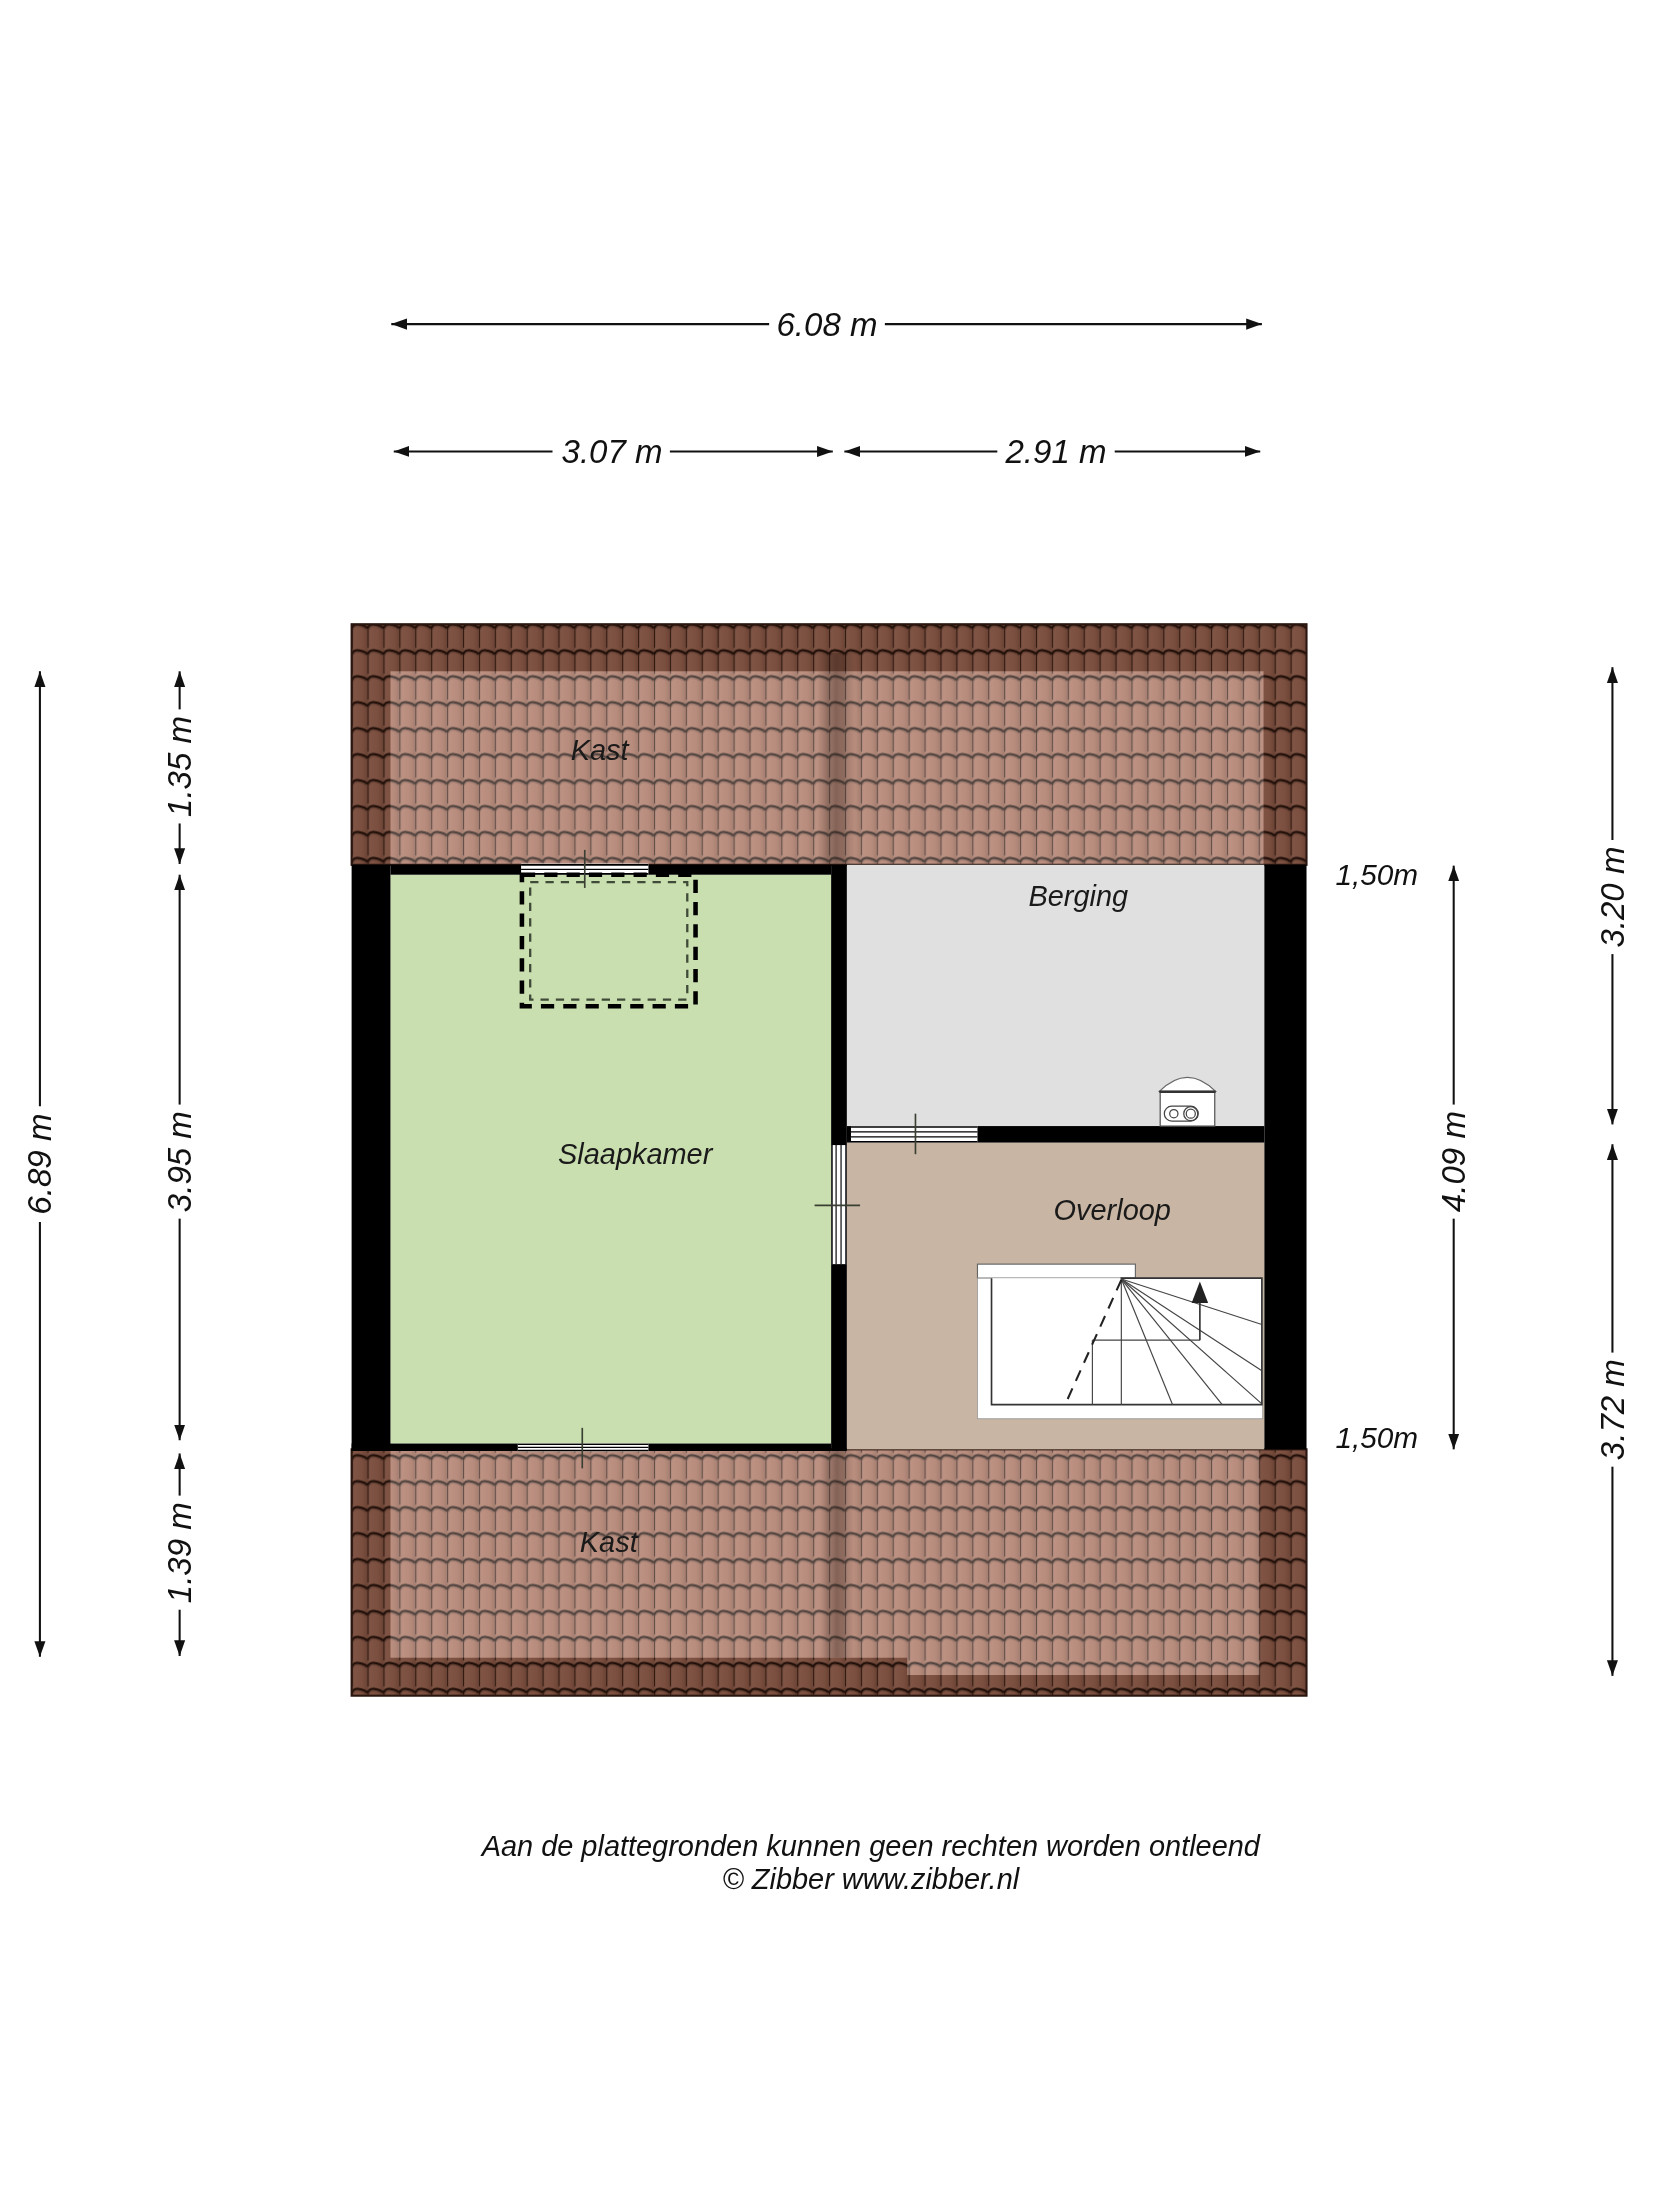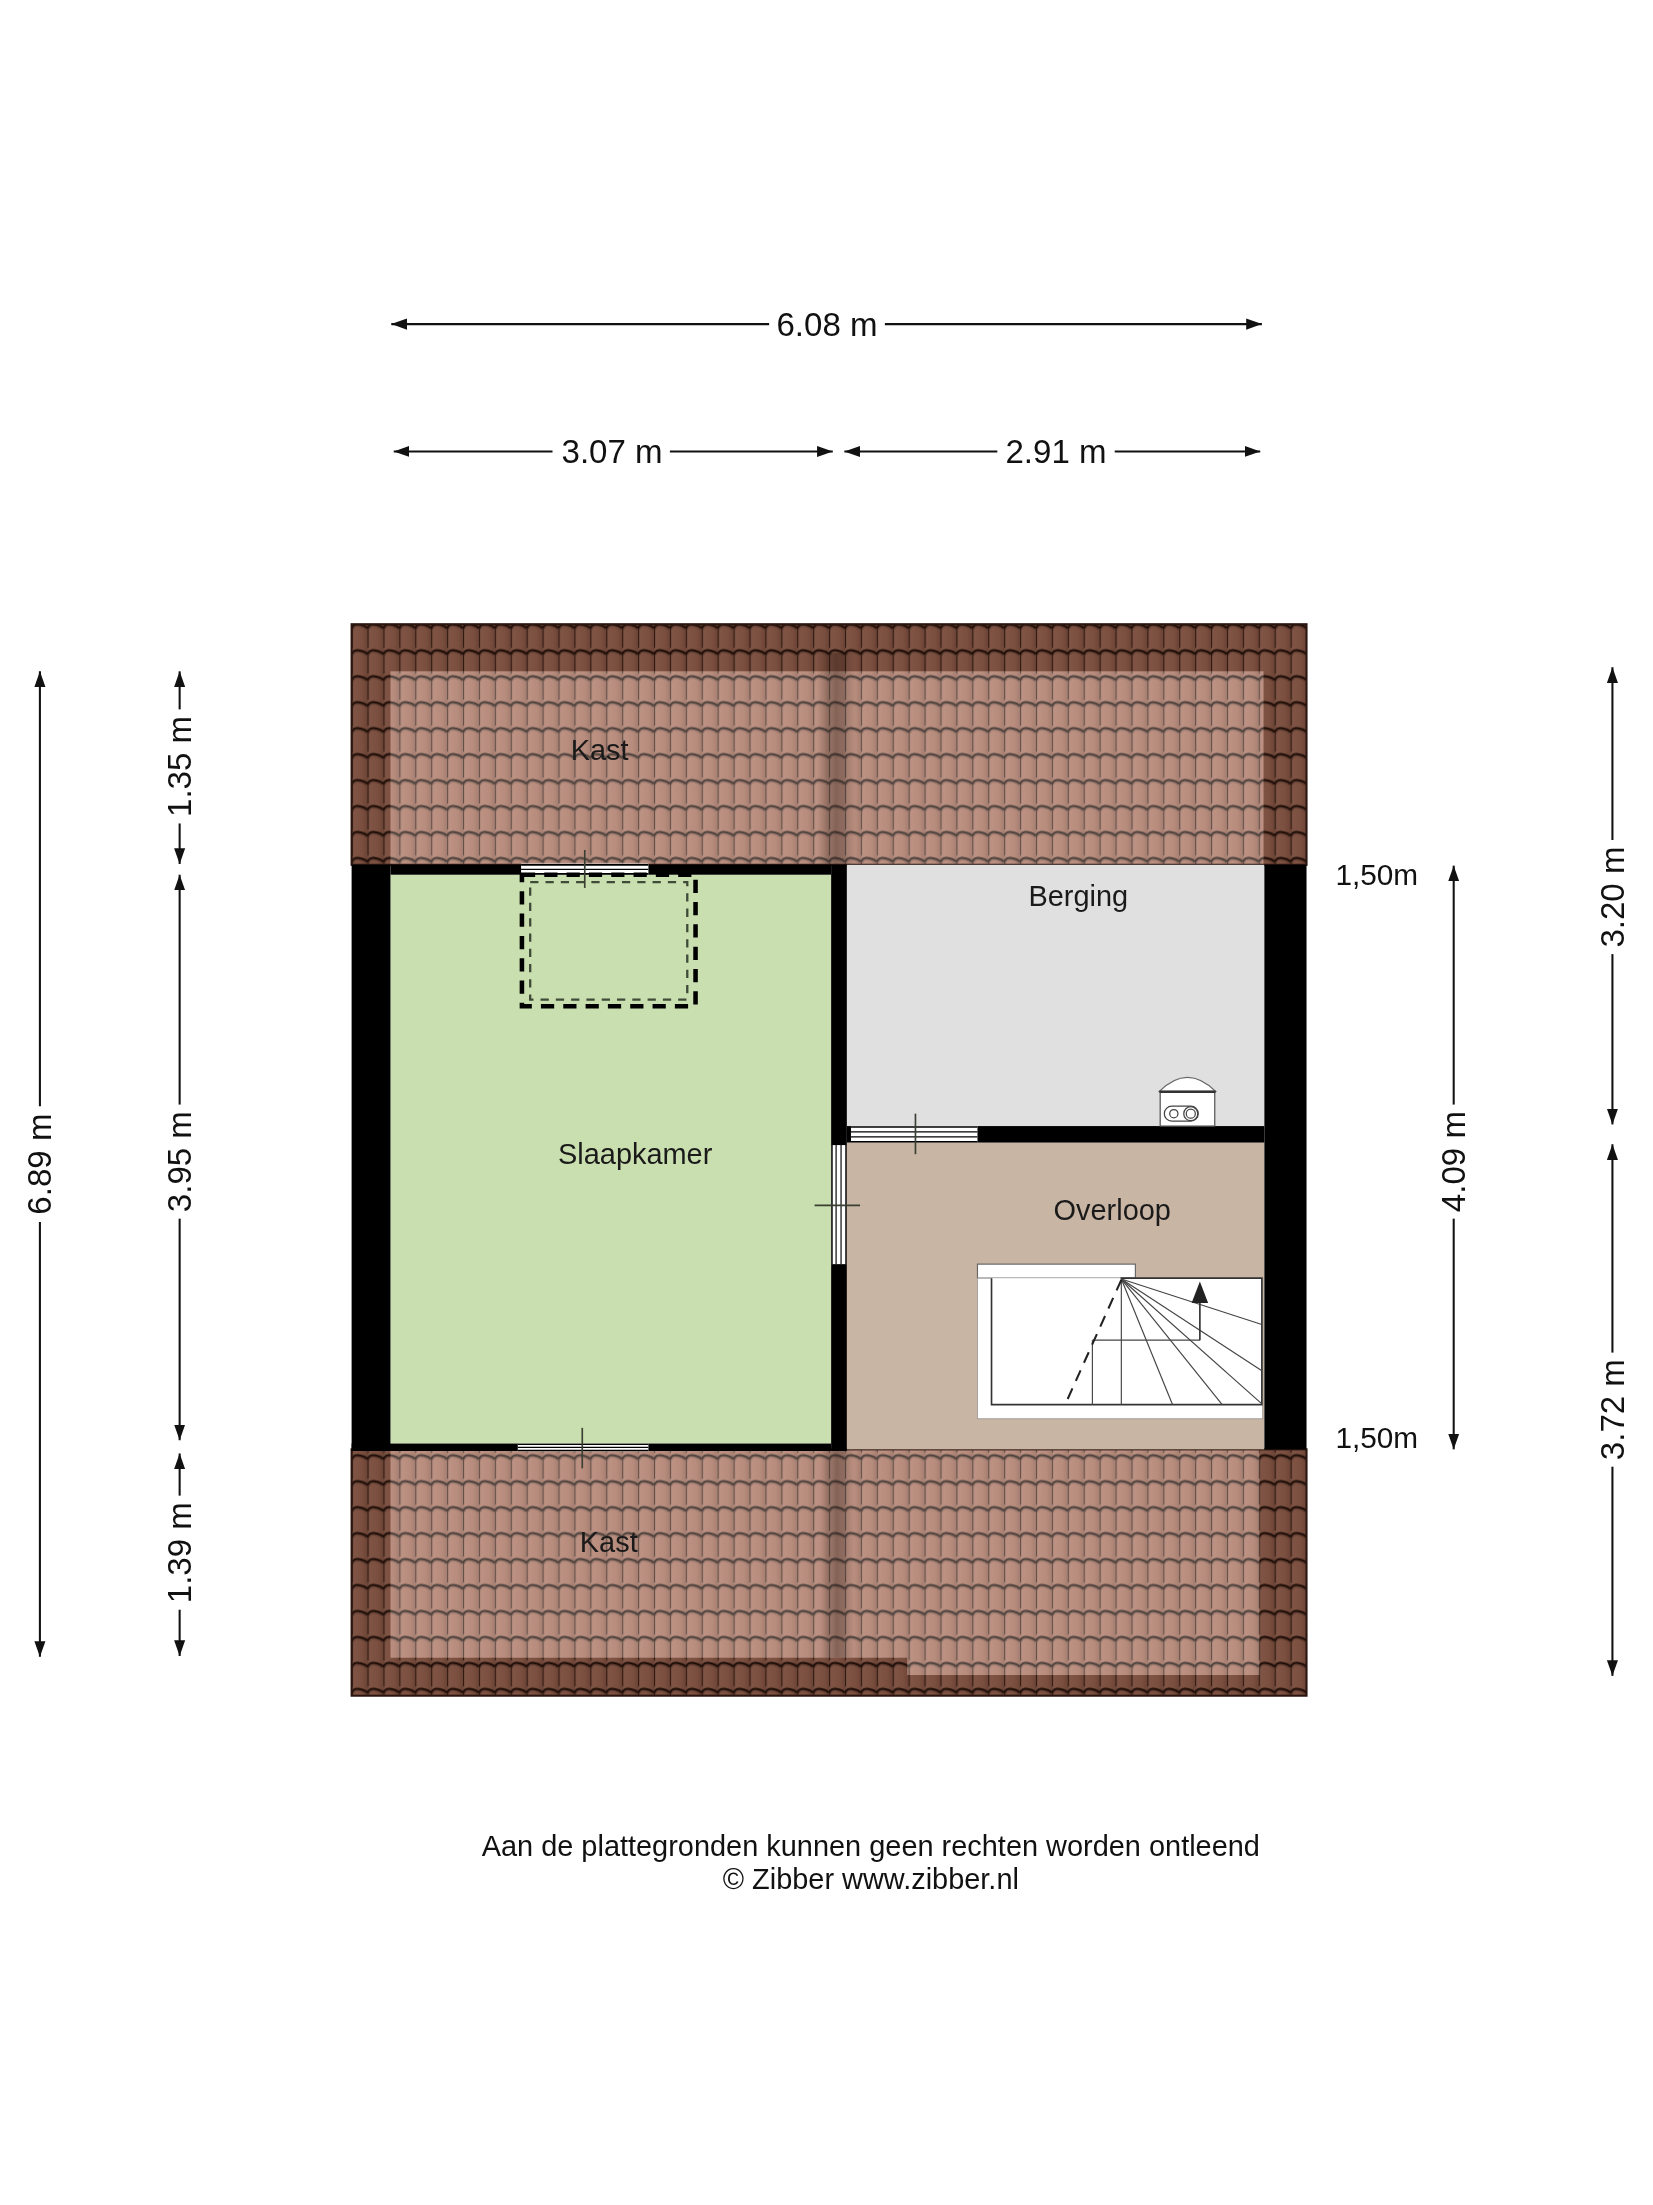--- a/index.html
+++ b/index.html
@@ -1,16 +1,16 @@
 <!DOCTYPE html>
 <html style="font-size:13.2px"><head>
 <meta charset="utf-8">
 <style>
   html,body{margin:0;padding:0;background:#fff;}
-  #page{width:1562px;height:2205px;background:#fff;position:relative;font-family:"Liberation Sans",sans-serif;}
+  #page{width:1562px;height:2205px;background:#fff;position:relative;font-family:"Liberation Sans",sans-serif;font-style:italic;}
   svg{display:block;}
 </style>
 </head>
 <body>
 <div id="page">
 <svg width="1654" height="2205" viewBox="0 0 2000 2667" xmlns="http://www.w3.org/2000/svg">
 <defs>
   <linearGradient id="ribg" x1="0" y1="0" x2="1" y2="0">
     <stop offset="0" stop-color="#000" stop-opacity="0.16"></stop>
     <stop offset="0.18" stop-color="#fff" stop-opacity="0.05"></stop>

